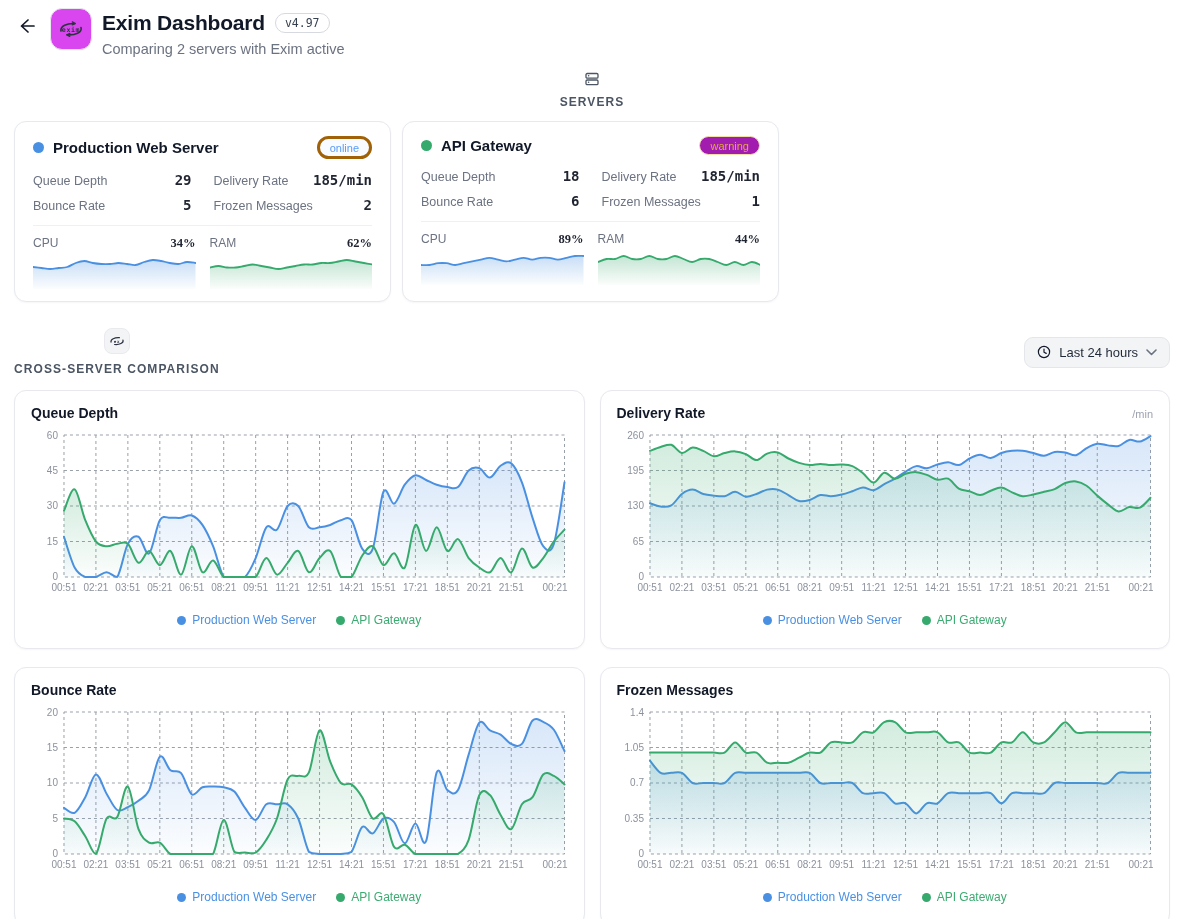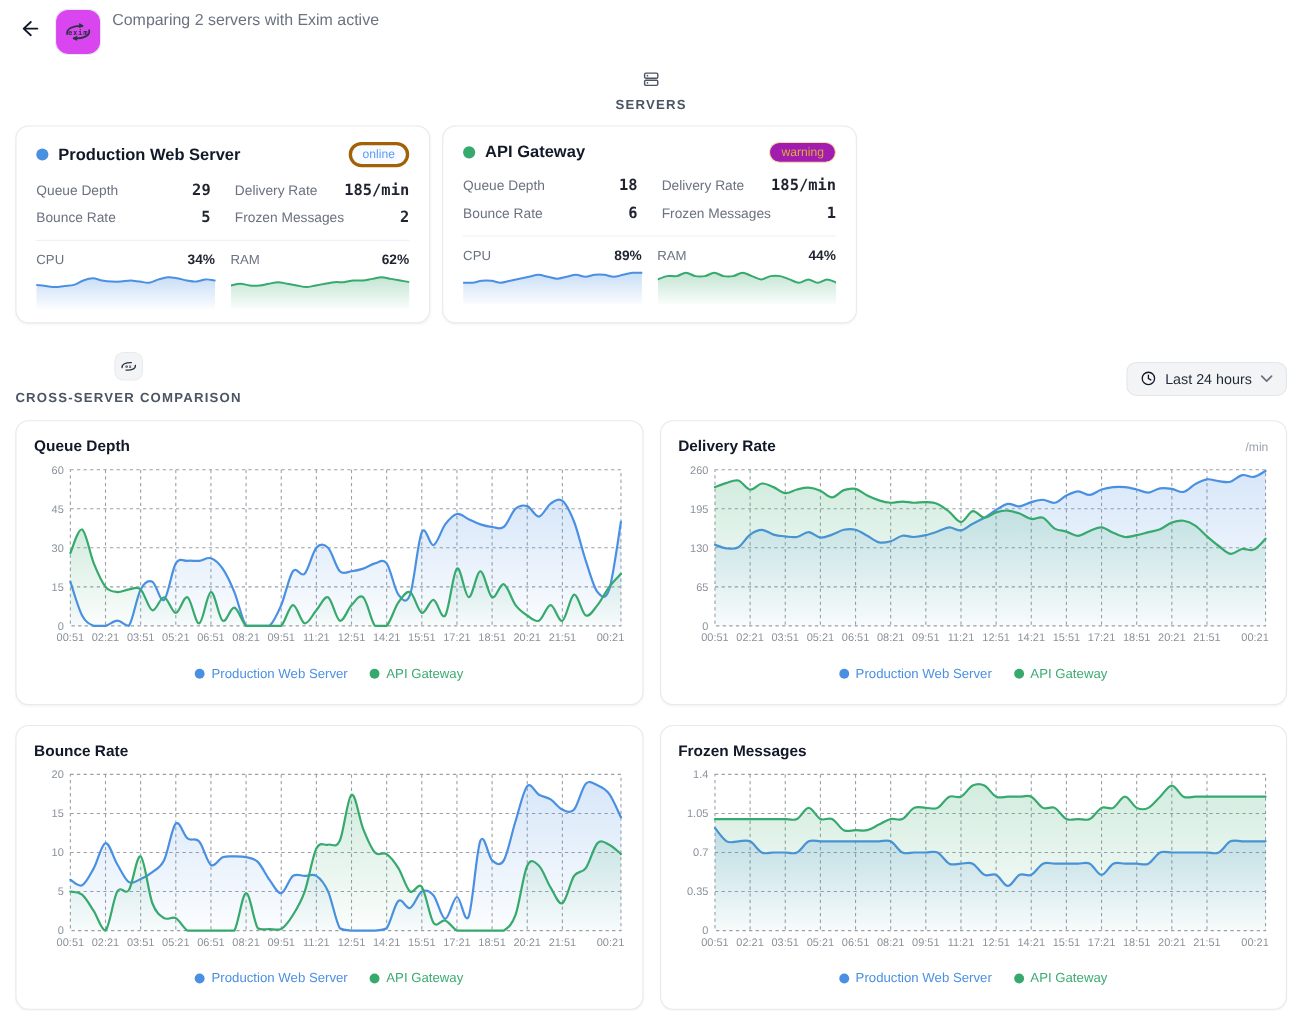--- a/index.html
+++ b/index.html
@@ -57,21 +57,21 @@
   .stat { display:flex; align-items:baseline; justify-content:space-between; gap:8px; }
   .stat-label { font-size:12.5px; color:#6b7280; }
   .stat-value { font-family:"DejaVu Sans Mono", monospace; font-size:14px; font-weight:700; color:#1f2430; }
 
   .divider { height:1px; background:#eef0f3; margin:12px 0 10px 0; }
 
   .gauges { display:flex; gap:14px; }
   .gauge { flex:1; min-width:0; }
   .gauge-head { display:flex; justify-content:space-between; align-items:baseline; margin-bottom:4px; }
   .gauge-label { font-size:12px; color:#6b7280; }
-  .gauge-value { font-family:Liberation Sans, sans-serif; font-size:12.5px; font-weight:700; color:#1f2430; }
+  .gauge-value { font-family:Liberation Serif, serif; font-size:12.5px; font-weight:700; color:#1f2430; }
   .spark svg { display:block; width:100%; height:34px; }
 
   
   .charts-grid { display:grid; grid-template-columns:1fr 1fr; gap:18px 15px; }
   .chart-card { padding:14px 16px 12px 16px; height:259px; }
   .chart-head { display:flex; justify-content:space-between; align-items:baseline; margin-bottom:10px; }
   .chart-head h2 { font-size:14px; font-weight:600; color:#111827; }
   .chart-unit { font-size:11px; color:#9ca3af; }
   .chart-host svg { display:block; width:100%; height:172px; }
   .legend { display:flex; justify-content:center; gap:20px; margin-top:10px; }
@@ -94,20 +94,24 @@
     <div class="logo-box">
       <svg width="30" height="30" viewBox="0 0 30 30">
         <path d="M5 17 C4 12, 11 9, 19 9.5" stroke="#2b3340" stroke-width="1.6" fill="none" stroke-linecap="round"></path>
         <path d="M19 9.5 l-2.6 -1.6 M19 9.5 l-2.8 1.3" stroke="#2b3340" stroke-width="1.4" fill="none" stroke-linecap="round"></path>
         <path d="M25 13.5 C26.5 18.5, 19 21.5, 11 20.8" stroke="#2b3340" stroke-width="1.6" fill="none" stroke-linecap="round"></path>
         <path d="M11 20.8 l2.7 1.5 M11 20.8 l2.8 -1.3" stroke="#2b3340" stroke-width="1.4" fill="none" stroke-linecap="round"></path>
         <text x="15" y="17.5" text-anchor="middle" font-family="DejaVu Sans Mono, monospace" font-size="6.6" font-weight="bold" letter-spacing="0.6" fill="#2b3340">exim</text>
       </svg>
     </div>
     <div class="title-wrap">
+      <div class="title-row">
+        <h1>Exim Dashboard</h1>
+        <span class="ver-badge">v4.97</span>
+      </div>
       <p class="subtitle">Comparing 2 servers with Exim active</p>
     </div>
   </header>
 
   <div class="section-label servers-label-row">
     <svg width="16" height="16" viewBox="0 0 16 16">
       <rect x="2" y="2.5" width="12" height="4.6" rx="1.2" fill="none" stroke="#4b5563" stroke-width="1.3"></rect>
       <rect x="2" y="9" width="12" height="4.6" rx="1.2" fill="none" stroke="#4b5563" stroke-width="1.3"></rect>
       <circle cx="4.6" cy="4.8" r="0.8" fill="#4b5563"></circle>
         <circle cx="4.6" cy="11.3" r="0.8" fill="#4b5563"></circle>

